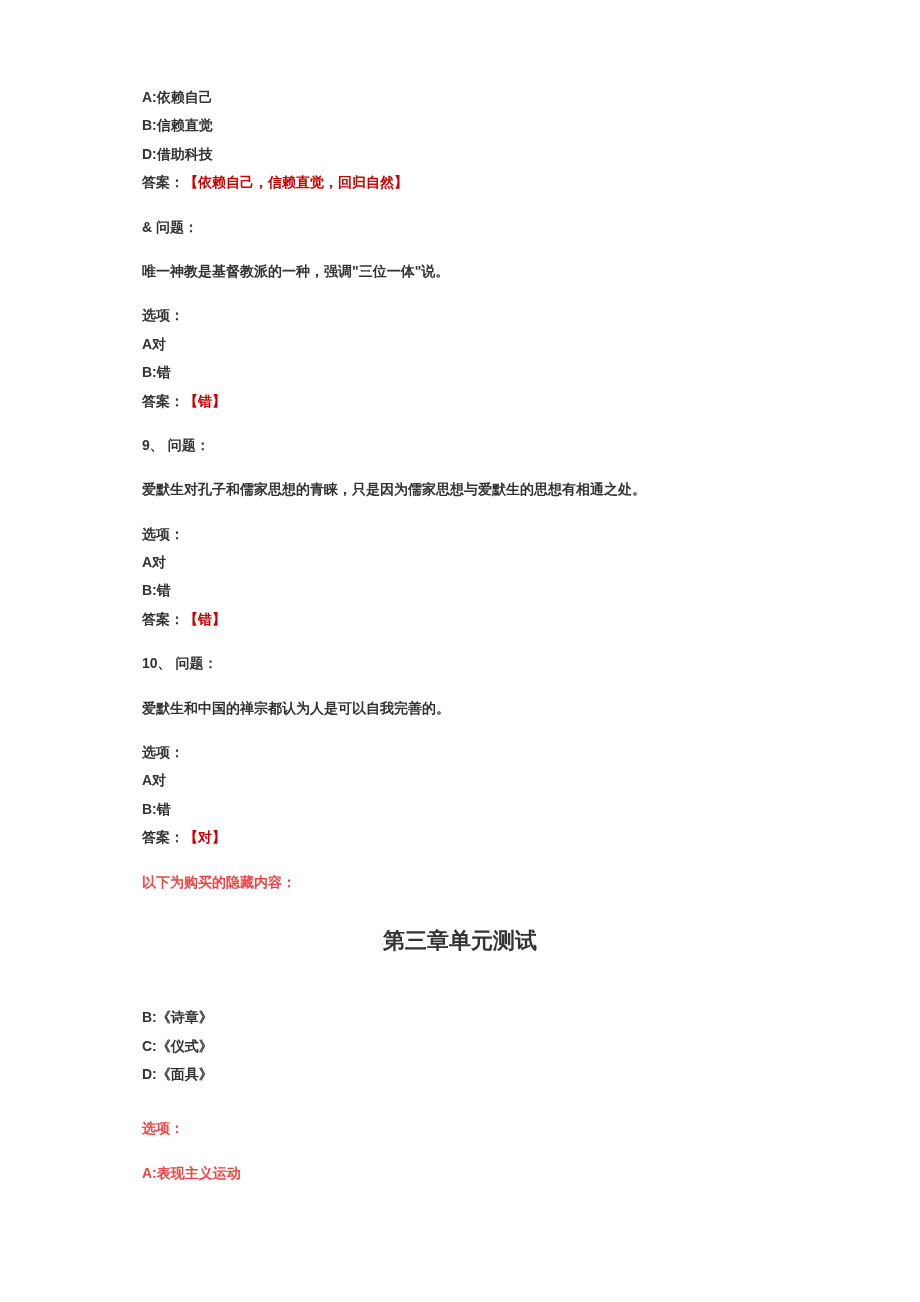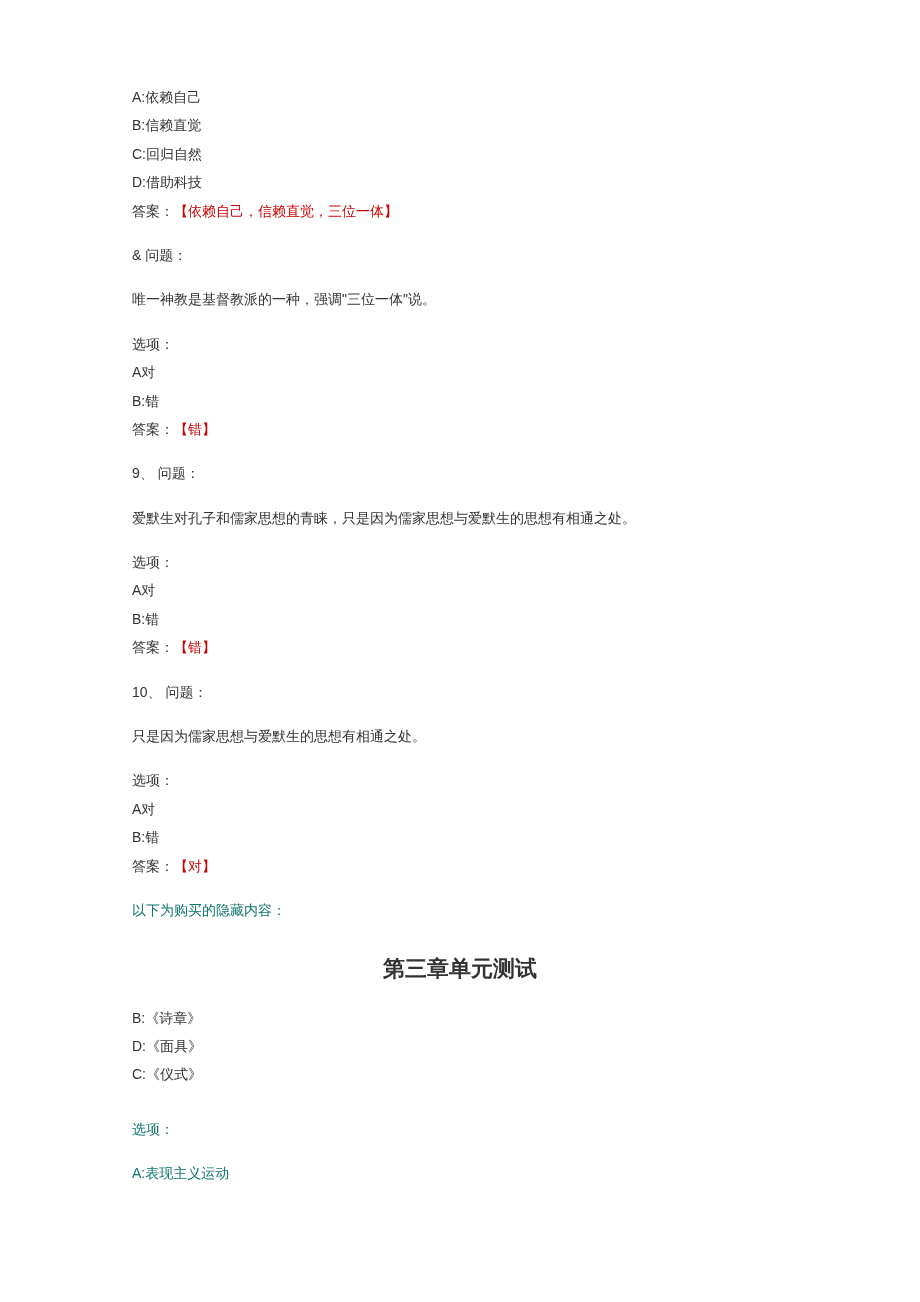--- a/index.html
+++ b/index.html
@@ -11,50 +11,50 @@
     color: #333333;
     line-height: 1.6;
   }
   .page {
     width: 920px;
     min-height: 1302px;
     padding: 80px 130px 60px 130px;
     box-sizing: border-box;
   }
   .line {
-    margin: 6px 2px;
+    margin: 6px 12px;
+    font-weight: bold;
   }
   .spacer {
     height: 10px;
   }
   .red {
     color: #cc0000;
   }
   .blue {
-    color: #0f766e;
+    color: #ef4444;
   }
   .heading {
     text-align: center;
     font-size: 22px;
     font-weight: bold;
-    margin: 30px 0 20px 0;
+    margin: 30px 0 48px 0;
     color: #333333;
   }
 </style>
 </head>
 <body>
 
 <div class="page">
 
   <div class="line">A:依赖自己</div>
   <div class="line">B:信赖直觉</div>
-  <div class="line">C:回归自然</div>
   <div class="line">D:借助科技</div>
   <div class="line">
-    <span>答案：</span><span class="red">【依赖自己，信赖直觉，三位一体】</span>
+    <span>答案：</span><span class="red">【依赖自己，信赖直觉，回归自然】</span>
   </div>
 
   <div class="spacer"></div>
   <div class="line">&amp;  问题：</div>
   <div class="spacer"></div>
   <div class="line">唯一神教是基督教派的一种，强调"三位一体"说。</div>
   <div class="spacer"></div>
   <div class="line">选项：</div>
   <div class="line">A对</div>
   <div class="line">B:错</div>
@@ -70,37 +70,37 @@
   <div class="line">选项：</div>
   <div class="line">A对</div>
   <div class="line">B:错</div>
   <div class="line">
     <span>答案：</span><span class="red">【错】</span>
   </div>
 
   <div class="spacer"></div>
   <div class="line">10、 问题：</div>
   <div class="spacer"></div>
-  <div class="line">只是因为儒家思想与爱默生的思想有相通之处。</div>
+  <div class="line">爱默生和中国的禅宗都认为人是可以自我完善的。</div>
   <div class="spacer"></div>
   <div class="line">选项：</div>
   <div class="line">A对</div>
   <div class="line">B:错</div>
   <div class="line">
     <span>答案：</span><span class="red">【对】</span>
   </div>
 
   <div class="spacer"></div>
   <div class="line blue">以下为购买的隐藏内容：</div>
 
   <div class="heading">第三章单元测试</div>
 
   <div class="line">B:《诗章》</div>
+  <div class="line">C:《仪式》</div>
   <div class="line">D:《面具》</div>
-  <div class="line">C:《仪式》</div>
 
   <div class="spacer"></div>
   <div class="spacer"></div>
   <div class="line blue">选项：</div>
   <div class="spacer"></div>
   <div class="line blue">A:表现主义运动</div>
 
 </div>
 
 </body></html>

